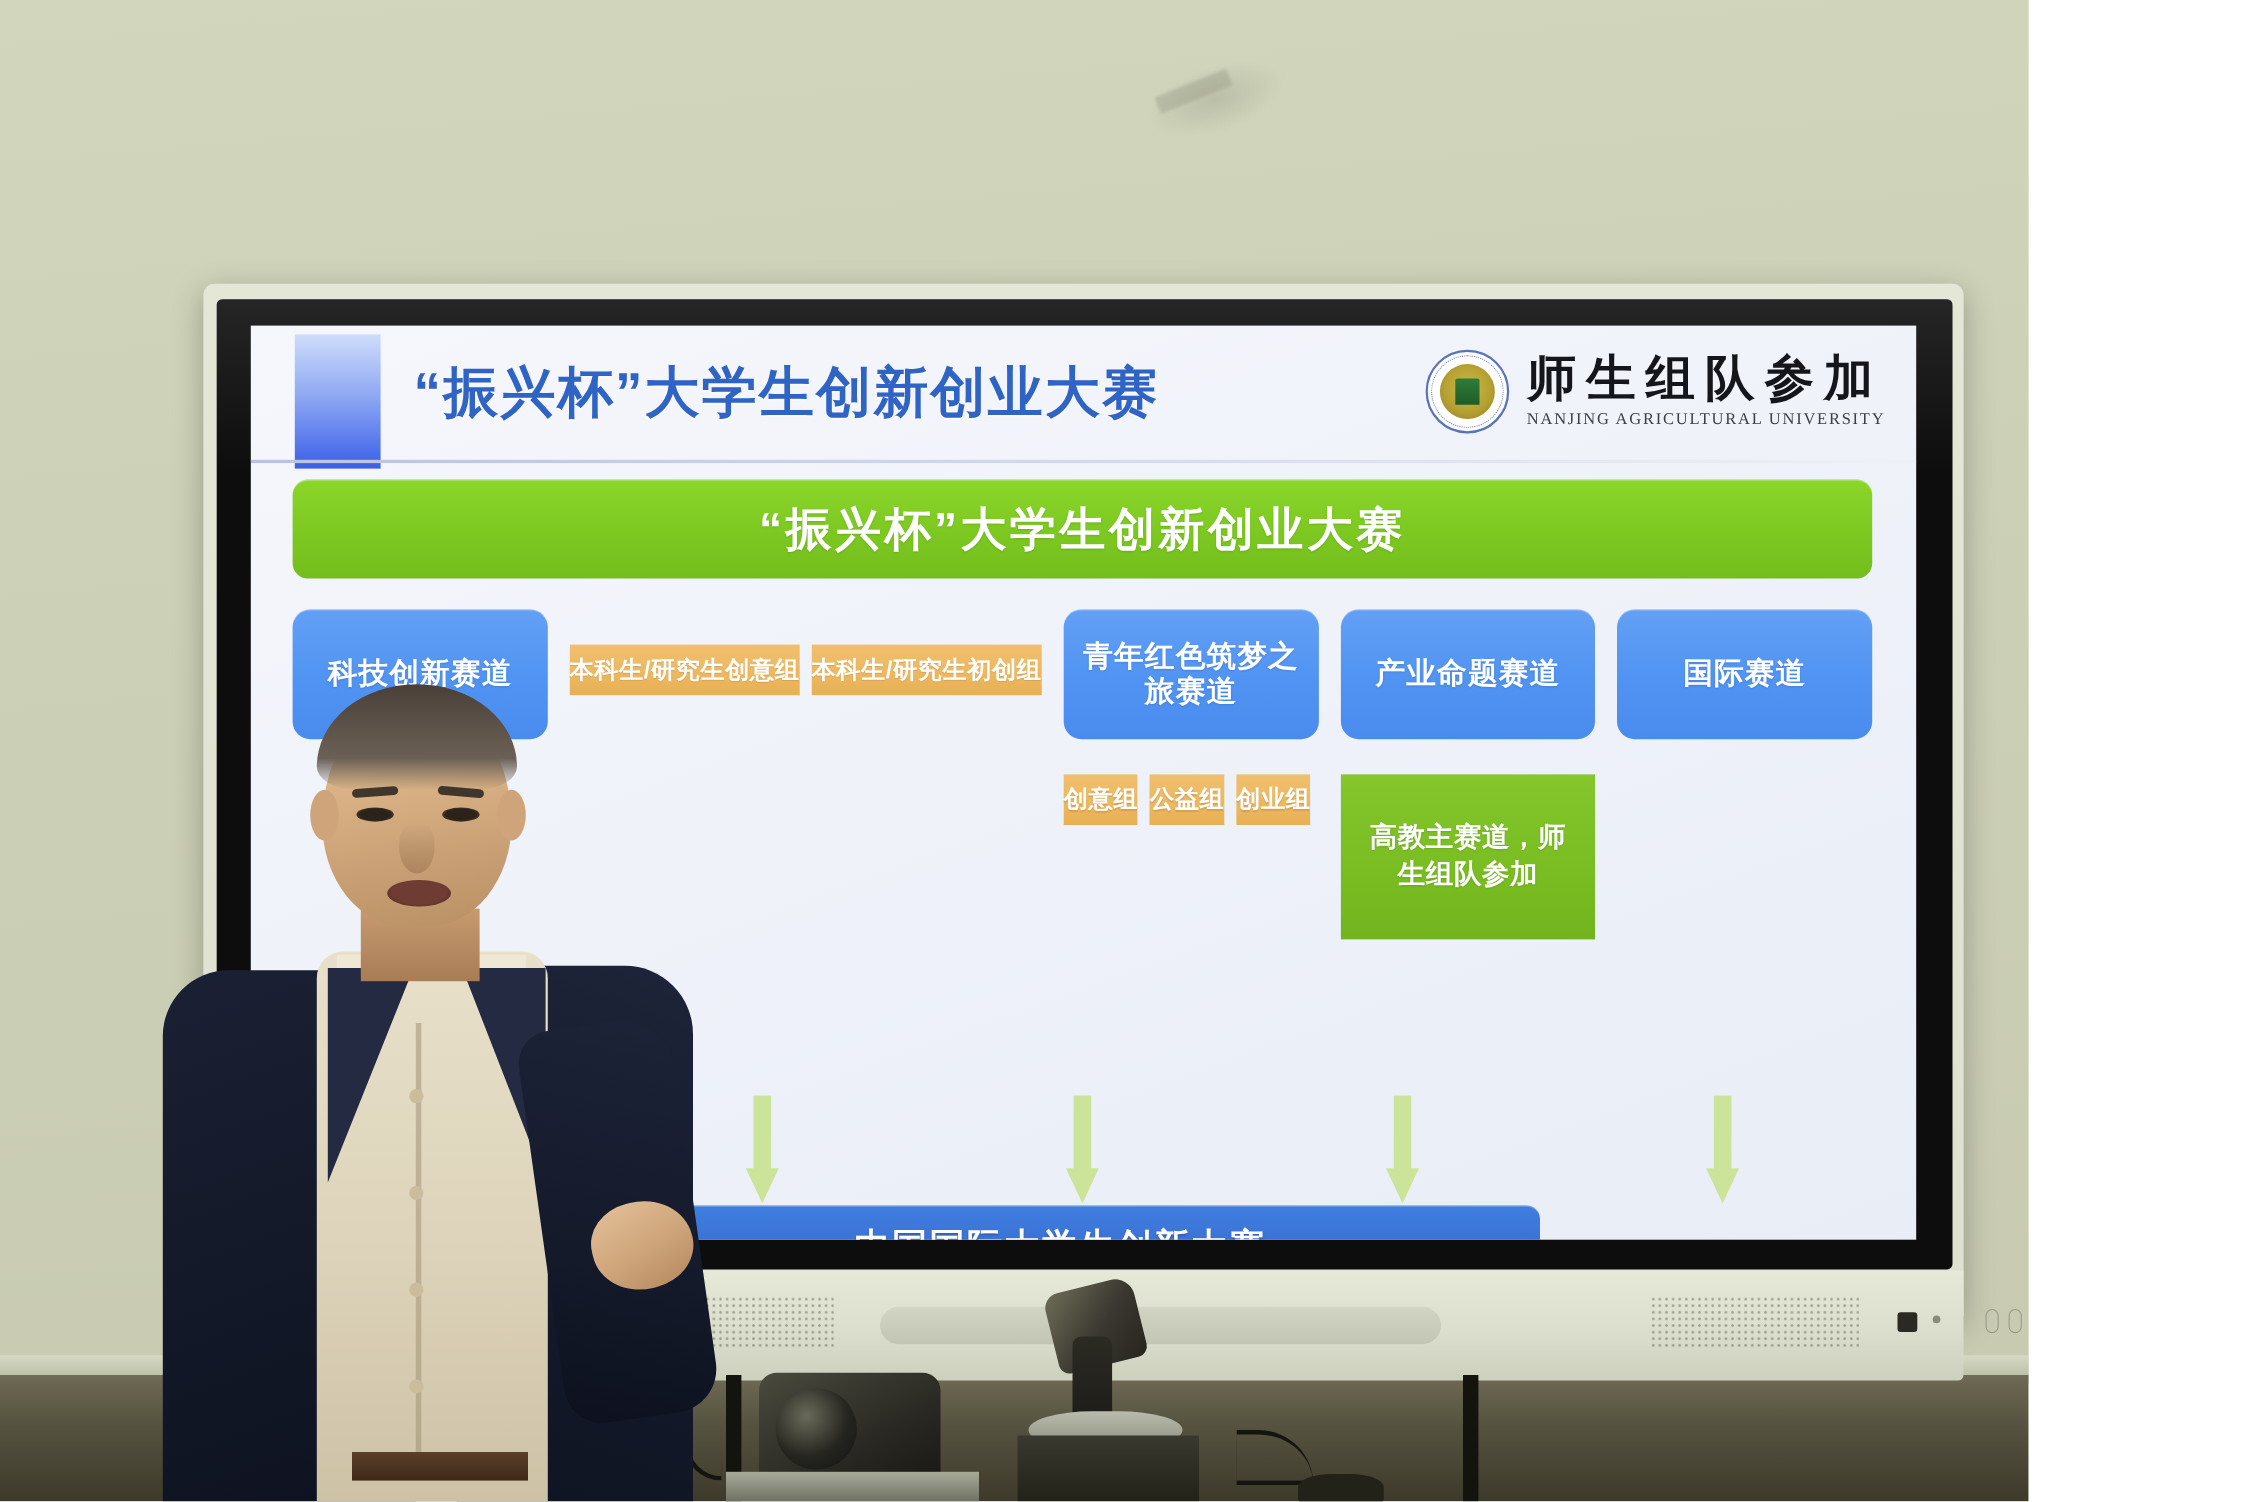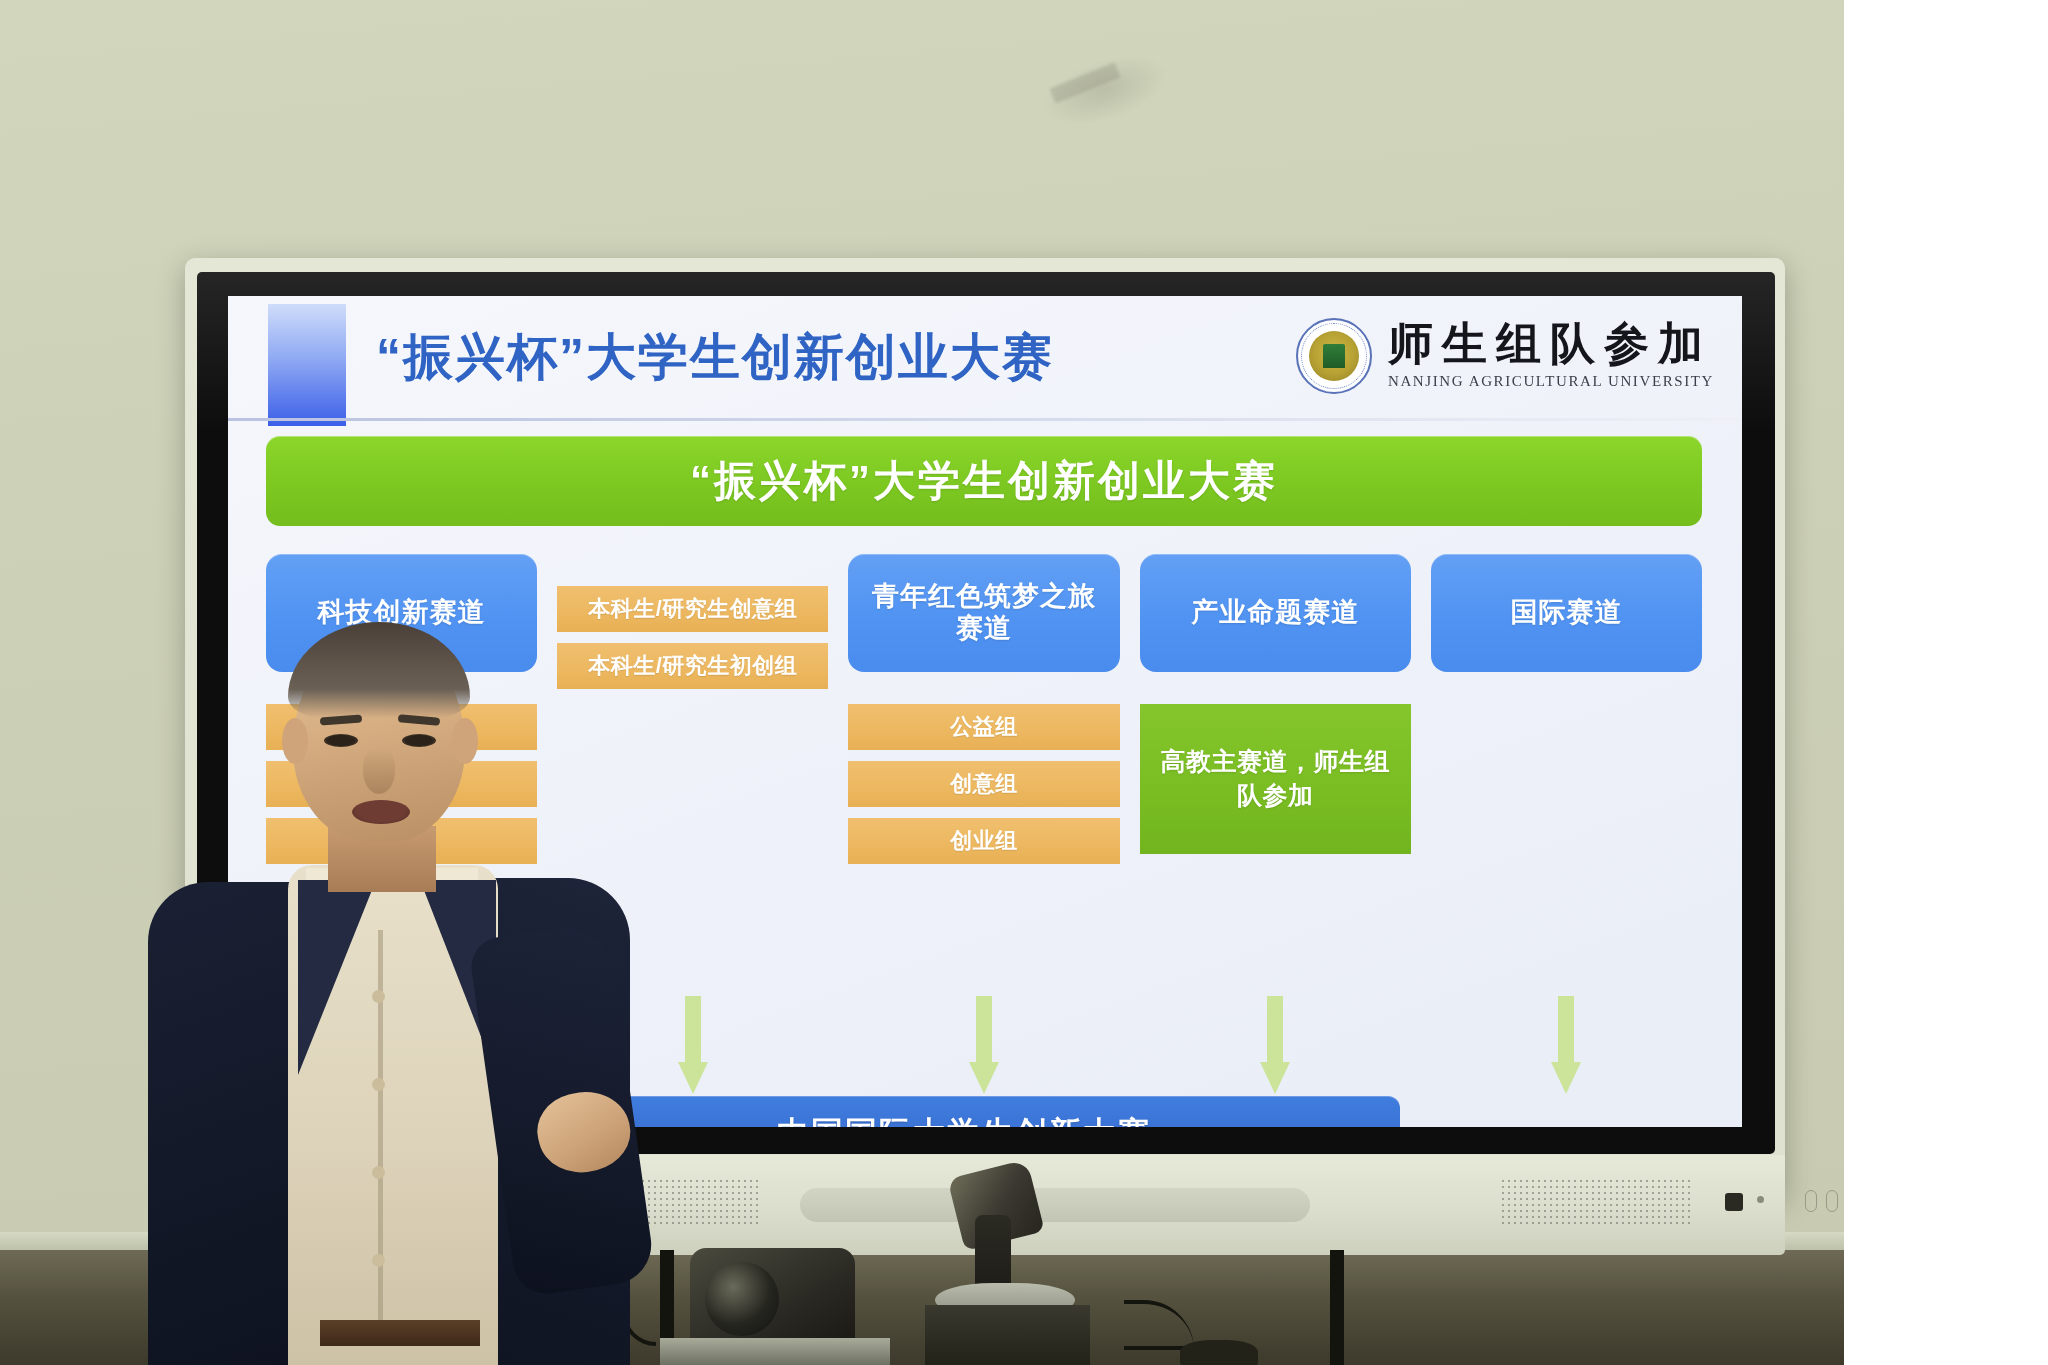--- a/index.html
+++ b/index.html
@@ -217,21 +217,21 @@
     background: linear-gradient(180deg,#63a0f5 0%, #5093f2 55%, #4a8cee 100%);
     display:flex; align-items:center; justify-content:center; text-align:center;
     padding:0 10px;
     box-shadow: inset 0 1px 0 rgba(255,255,255,.3);
   }
   .cat-box span {
     color:#fff; font-size:27px; font-weight:700; line-height:1.18; letter-spacing:1px;
     text-shadow: 0 1px 2px rgba(0,0,0,.12);
   }
 
-  .sub-stack { margin-top:32px; display:flex; flex-direction:column; gap:11px; }
+  .sub-stack { margin-top:32px; display:flex; flex-direction:row; gap:11px; }
   .sub-orange {
     height:46px; background: linear-gradient(180deg,#f0bf6f 0%, #ecb75f 60%, #e8b055 100%);
     display:flex; align-items:center; justify-content:center;
   }
   .sub-orange span {
     color:#fff; font-size:22px; font-weight:600; letter-spacing:.5px; white-space:nowrap;
     text-shadow: 0 1px 1px rgba(0,0,0,.10);
   }
   .sub-green {
     margin-top:32px; height:150px;
@@ -439,24 +439,24 @@
               </div>
           </div>
         </div>
 
         <div class="col">
           <div class="cat-box">
             <span>青年红色筑梦之旅赛道</span>
           </div>
           <div class="sub-stack">
             <div class="sub-orange">
+                <span>创意组</span>
+              </div>
+            <div class="sub-orange">
                 <span>公益组</span>
-              </div>
-            <div class="sub-orange">
-                <span>创意组</span>
               </div>
             <div class="sub-orange">
                 <span>创业组</span>
               </div>
           </div>
         </div>
 
         <div class="col">
           <div class="cat-box">
             <span>产业命题赛道</span>

